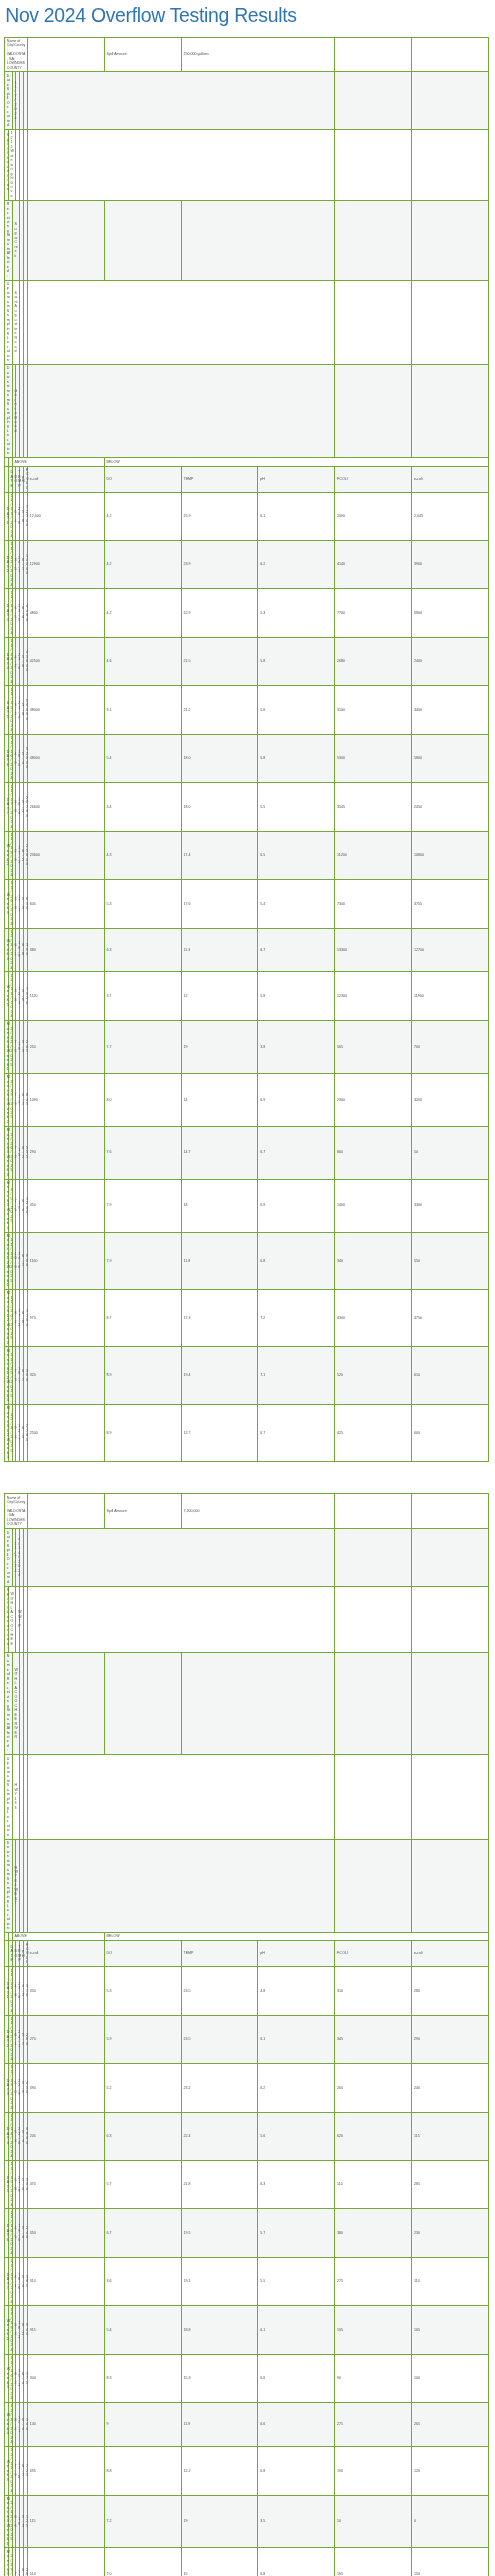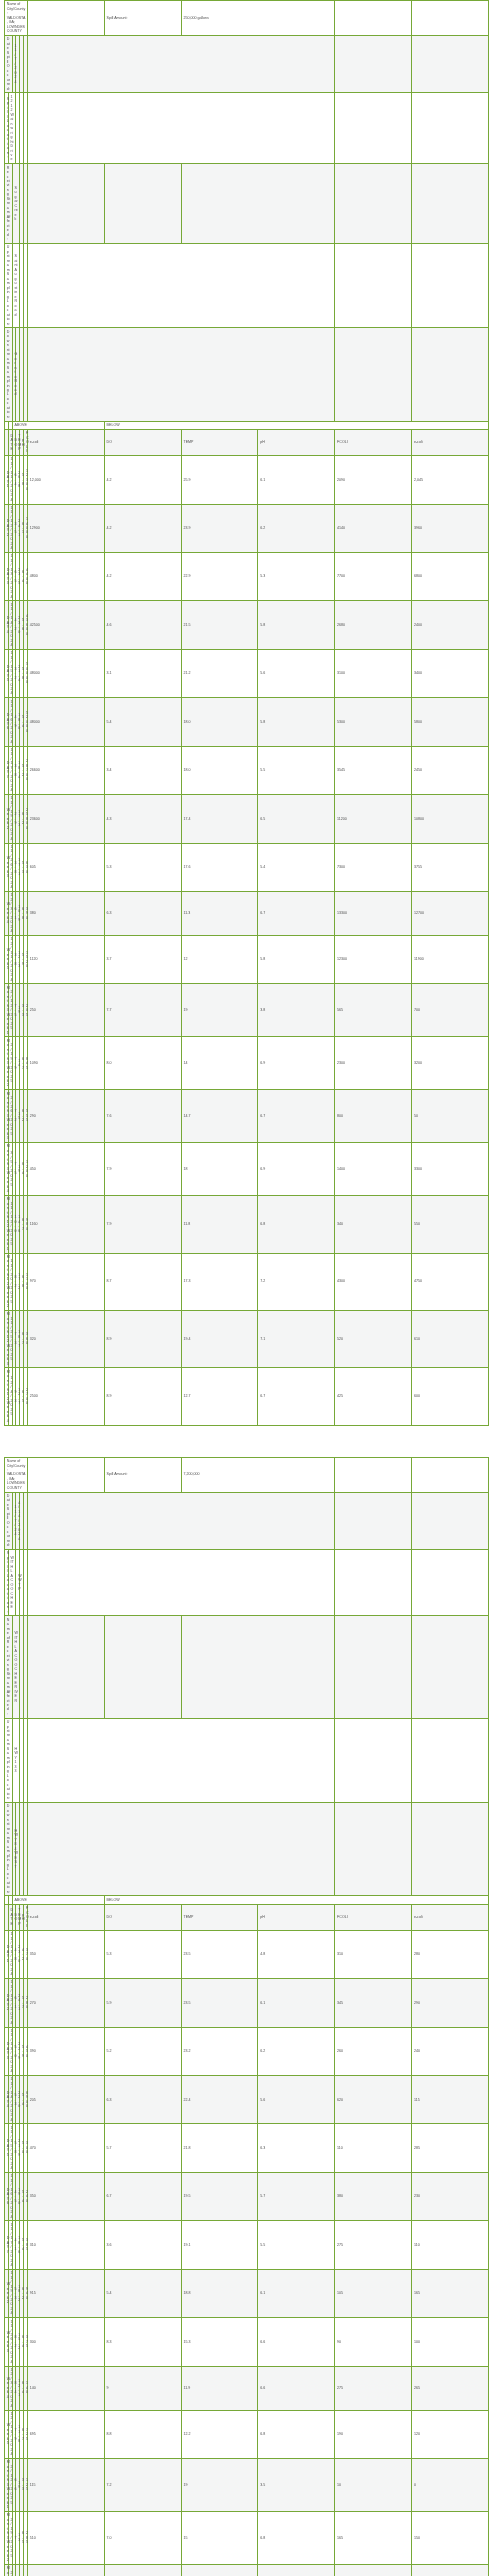--- a/index.html
+++ b/index.html
@@ -50,20 +50,21 @@
   .meta-row td { height: 9px; }
   .meta-row-tall td { height: 14px; }
   .rowlabel { font-size: 3.6px; }
   .spacer { height: 17px; }
 </style>
 </head>
 <body>
 
 <div class="page">
 
+  <h1 class="doc-title">Nov 2024 Overflow Testing Results</h1>
 
   <div id="tables-root">
       <table class="rpt">
         <tbody>
           <tr class="plain meta-row">
             <td colspan="6" style="width: 23px;">Name of City/County: VALDOSTA, GA; LOWNDES COUNTY</td>
             <td></td>
             <td>Spill Amount:</td>
             <td colspan="2">250,000 gallons</td>
             <td></td>

